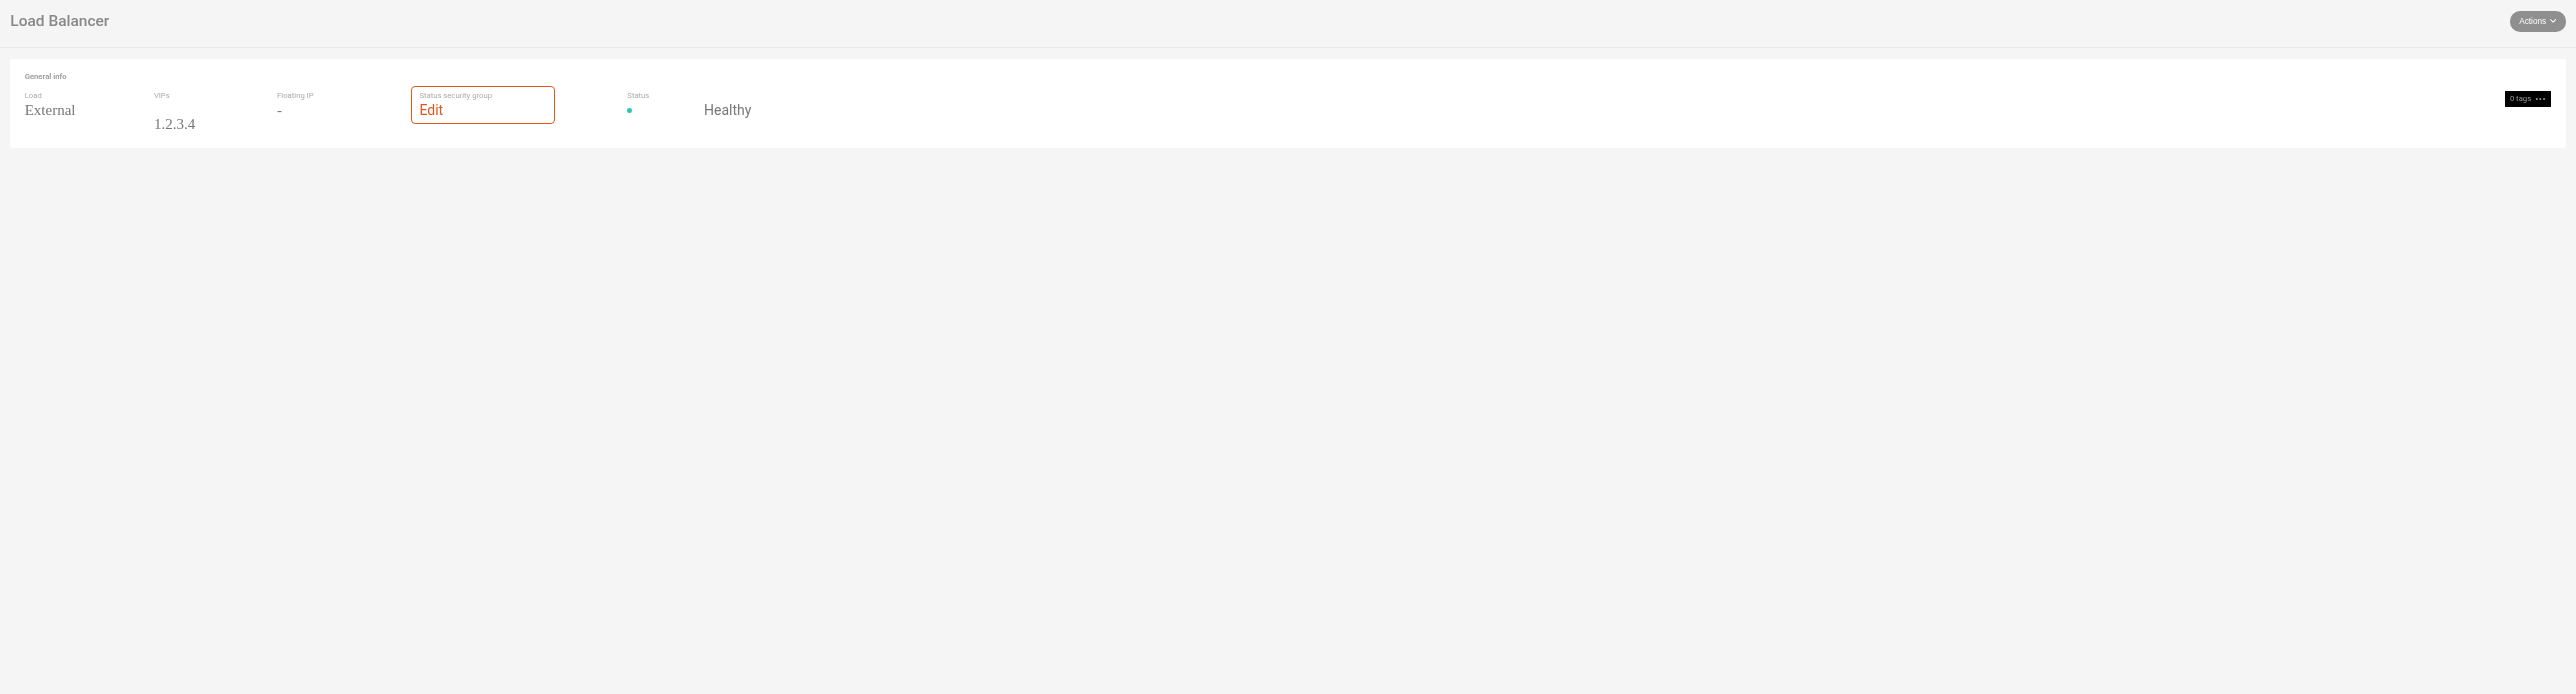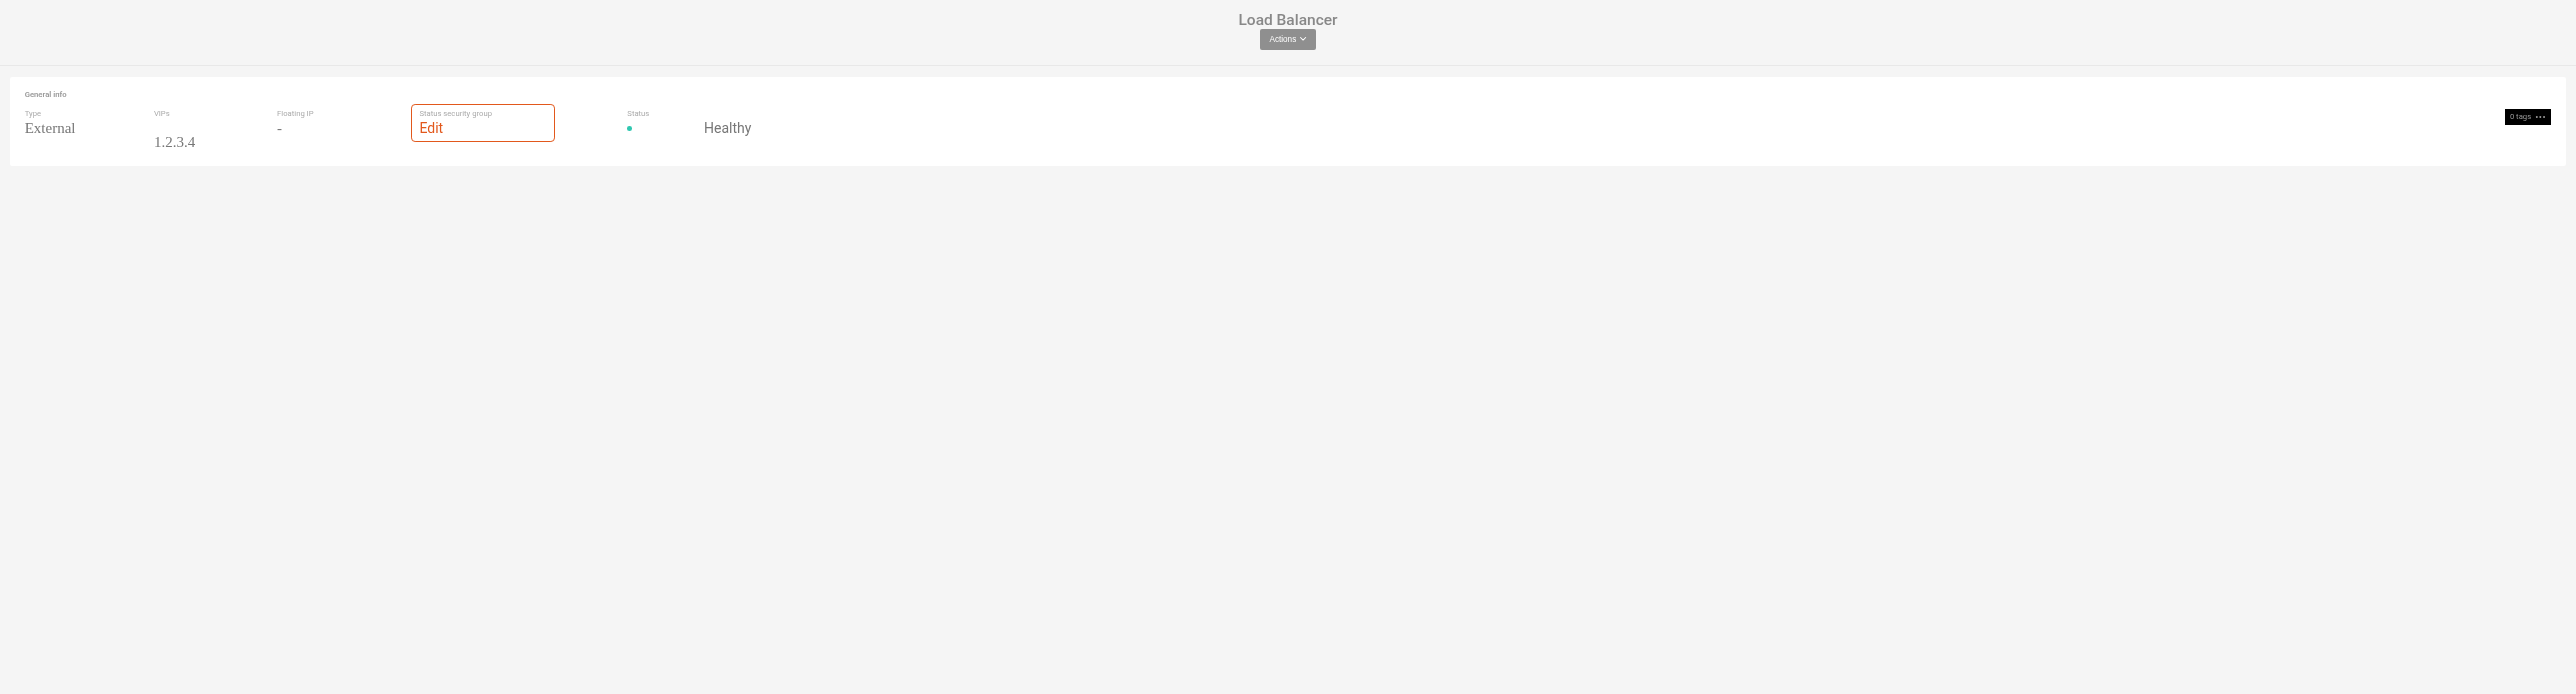--- a/index.html
+++ b/index.html
@@ -7,32 +7,31 @@
       font-family: -apple-system, BlinkMacSystemFont, "Segoe UI", Roboto, Helvetica, Arial, sans-serif;
       background: #f5f5f5;
       color: #333;
     }
     .header {
       display: flex;
       justify-content: space-between;
       align-items: center;
       padding: 11.3px 10.3px 15.5px 10.3px;
       border-bottom: 0.5px solid #e8e8e8;
-      flex-direction: column;
     }
     .page-title {
       font-size: 15.5px;
       font-weight: 500;
       color: #888;
     }
     .actions-btn {
       background: #8f8f8f;
       color: #fff;
       border: none;
-      border-radius: 2px;
+      border-radius: 10px;
       padding: 5.7px 9.3px;
       font-size: 8.2px;
       font-weight: 500;
       cursor: pointer;
       display: inline-flex;
       align-items: center;
       gap: 4.1px;
       text-align: right;
     }
     .actions-btn svg {
@@ -150,21 +149,21 @@
 </div>
 
 <div class="content-wrap">
   <div class="card">
     <div class="card-body">
       <div class="section-title">General info</div>
 
       <div class="info-row">
 
         <div class="info-block type">
-          <span class="info-label">Type</span>
+          <span class="info-label">Load</span>
           <span class="info-value">External</span>
         </div>
 
         <div class="info-block vips">
           <span class="info-label">VIPs</span>
           <span class="info-value">1.2.3.4</span>
         </div>
 
         <div class="info-block fip">
           <span class="info-label">Floating IP</span>

